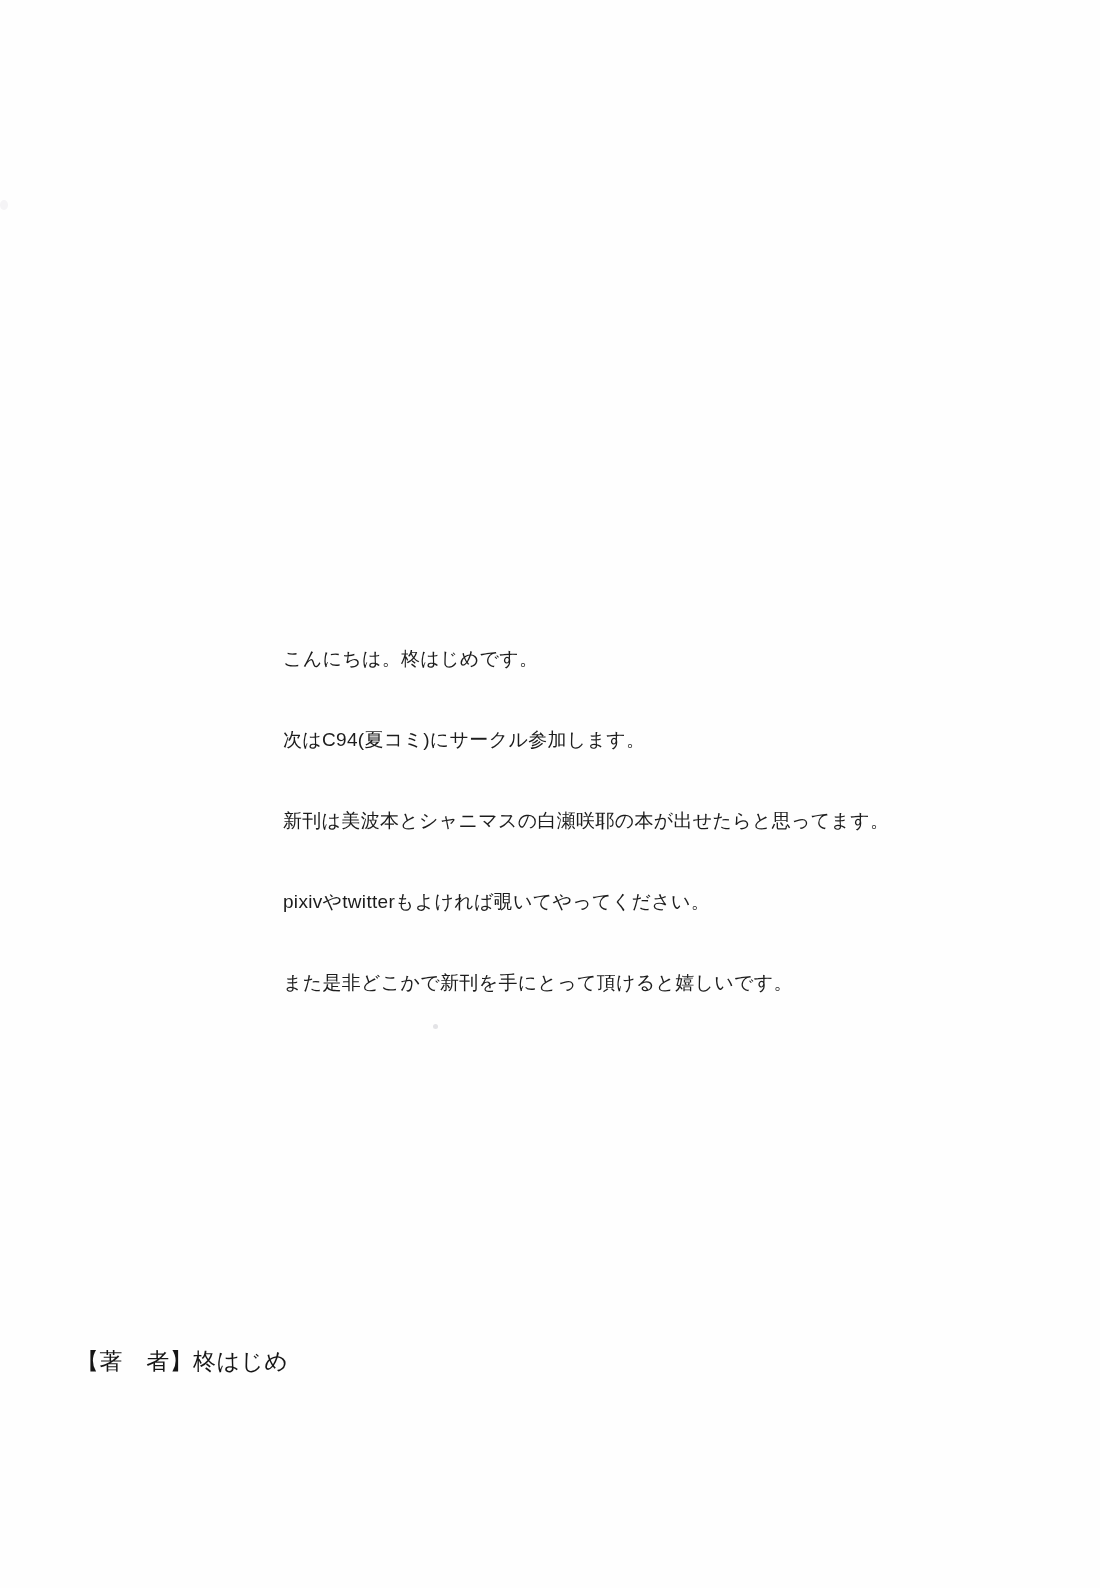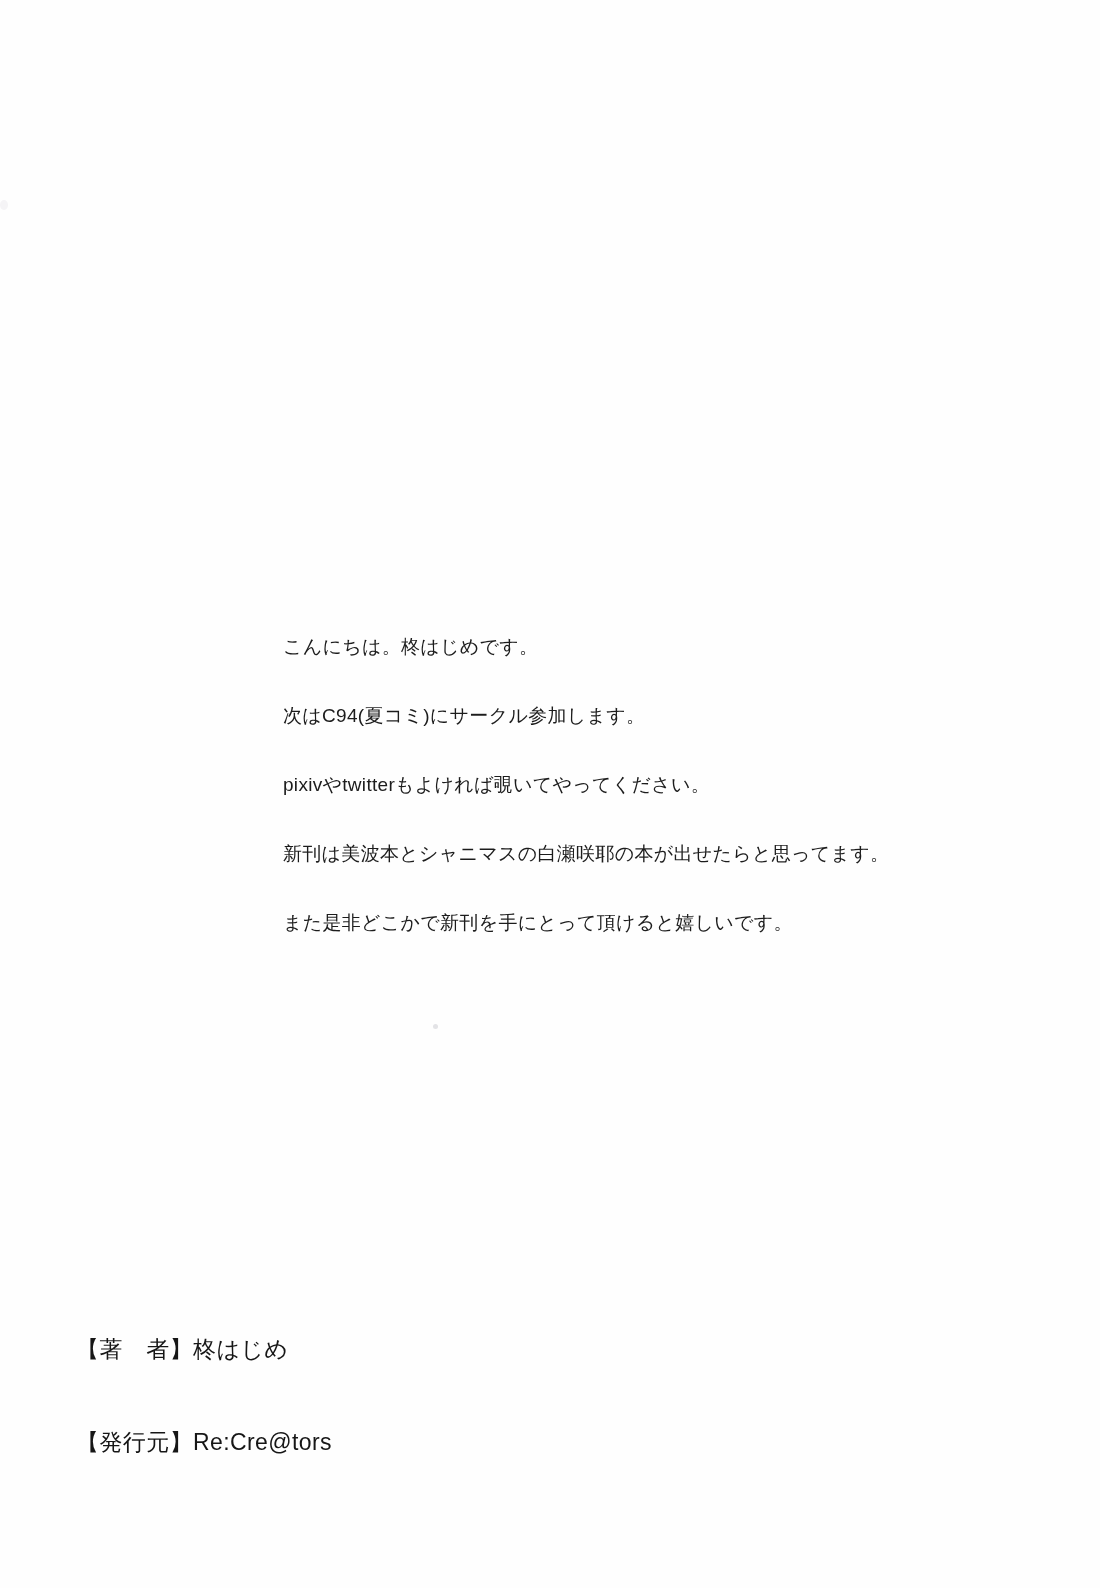--- a/index.html
+++ b/index.html
@@ -30,20 +30,21 @@
     left: 76px;
     top: 1272px;
     font-size: 23px;
     line-height: 31px;
     color: #161616;
     letter-spacing: 0.4px;
     white-space: pre;
   }
   .text-line {
     display: block;
+    margin-top: 12px;
   }
   .scan-speck {
     position: absolute;
     left: 433px;
     top: 1024px;
     width: 5px;
     height: 5px;
     border-radius: 50%;
     background: #e3e3e6;
   }
@@ -58,30 +59,29 @@
   }
 </style>
 </head>
 <body>
 
 <div class="page">
 
   <div class="afterword">
     <span class="text-line">こんにちは。柊はじめです。</span>
     <span class="text-line">次はC94(夏コミ)にサークル参加します。</span>
+    <span class="text-line">新刊は美波本とシャニマスの白瀬咲耶の本が出せたらと思ってます。</span>
     <span class="text-line">pixivやtwitterもよければ覗いてやってください。</span>
-    <span class="text-line">新刊は美波本とシャニマスの白瀬咲耶の本が出せたらと思ってます。</span>
     <span class="text-line">また是非どこかで新刊を手にとって頂けると嬉しいです。</span>
   </div>
 
   <div class="scan-speck"></div>
   <div class="scan-smudge"></div>
 
   <div class="colophon">
     <span class="text-line">【著　者】柊はじめ</span>
-    <span class="text-line">【発行元】Re:Cre@tors</span>
     
     
     
     
   </div>
 
 </div>
 
 </body></html>

